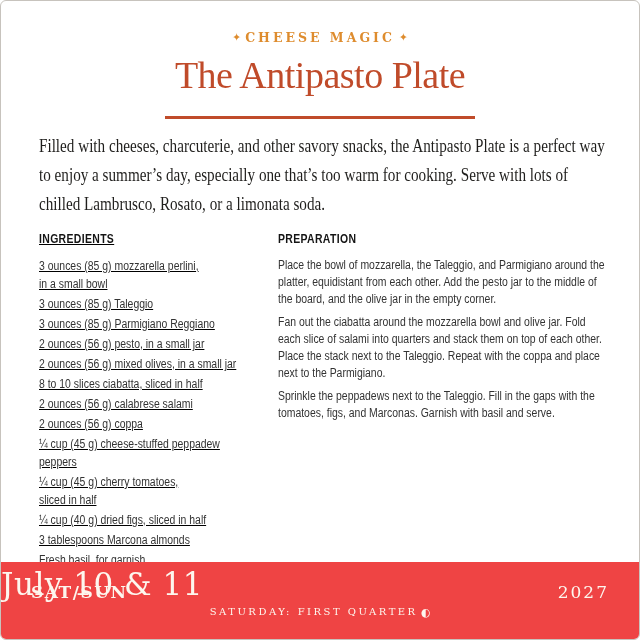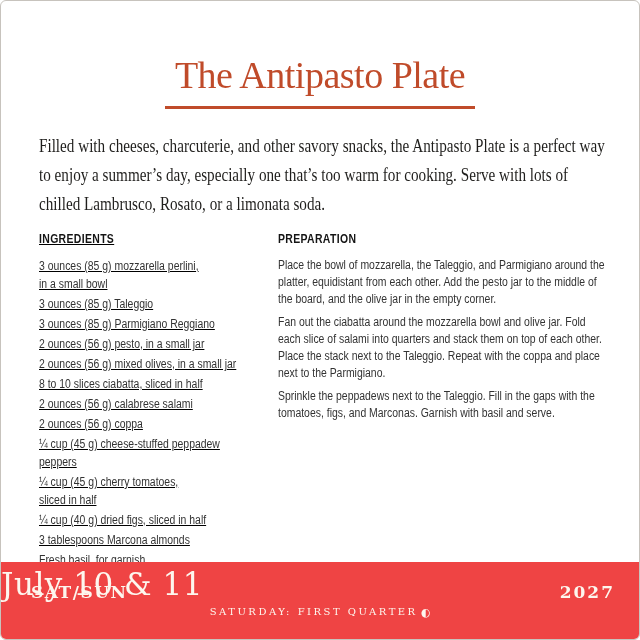--- a/index.html
+++ b/index.html
@@ -35,21 +35,21 @@
     text-align:center;
   }
   .title{
     display:inline-block;
     margin:0;
     font-family:"Liberation Serif",serif;
     font-weight:normal;
     font-size:38px;
     letter-spacing:-0.5px;
     color:#c04b2a;
-    padding:0 10px 9px 10px;
+    padding:0 10px 19px 10px;
     border-bottom:3px solid #c04b2a;
   }
   
   .intro{
     position:absolute;left:38px;top:131px;
     width:700px;
     transform:scaleX(0.82);
     transform-origin:0 0;
     font-family:"Liberation Serif",serif;
     font-size:18.5px;
@@ -96,22 +96,22 @@
     position:absolute;left:0;right:0;bottom:0;height:77px;
     background:#ef4444;
     color:#fdf6ee;
     font-family:"DejaVu Serif",serif;
   }
   .day-label{
     position:absolute;left:30px;top:20px;
     font-weight:bold;font-size:17px;letter-spacing:1.5px;
   }
   .year-label{
-    position:absolute;right:24px;top:20px;
-    font-weight:bold;font-size:17px;letter-spacing:2px;
+    position:absolute;right:30px;top:20px;
+    font-weight:normal;font-size:17px;letter-spacing:2px;
   }
   .date-label{
     position:absolute;top:4px;left:0;width:100%;
     font-weight:normal;font-size:31px;letter-spacing:0.5px;
   }
   .moon-note{
     position:absolute;top:43px;left:0;width:100%;
     text-align:center;
     font-weight:normal;font-size:10px;letter-spacing:2.5px;
   }
@@ -121,20 +121,23 @@
     letter-spacing:0;
     position:relative;top:1px;
     padding-left:3px;
   }
 </style>
 </head>
 <body>
 
 <div class="page">
 
+  <div class="eyebrow">
+    <span class="ornament">✦</span><span>CHEESE MAGIC</span><span class="ornament">✦</span>
+  </div>
 
   <div class="title-wrap">
     <h1 class="title">The Antipasto Plate</h1>
   </div>
 
   <p class="intro">Filled with cheeses, charcuterie, and other savory snacks, the Antipasto Plate is a perfect way to enjoy a summer’s day, especially one that’s too warm for cooking. Serve with lots of chilled Lambrusco, Rosato, or a limonata soda.</p>
 
   <div class="col col-ingredients">
     <div class="condense">
       <h2 class="col-heading">INGREDIENTS</h2>

